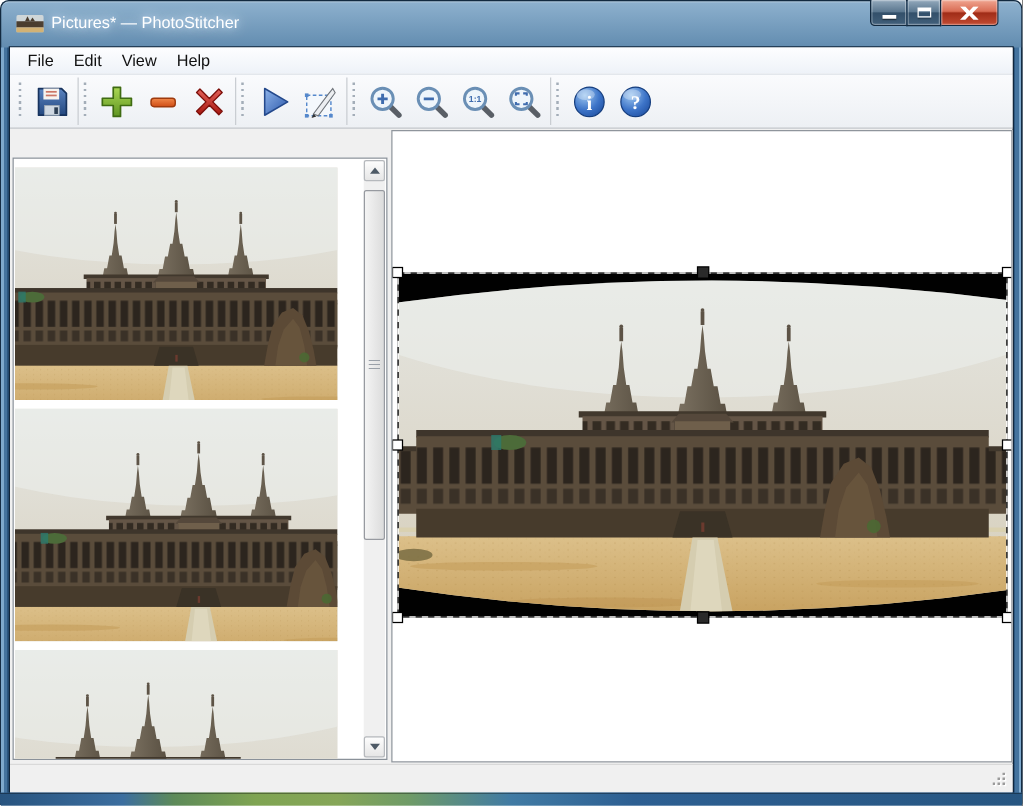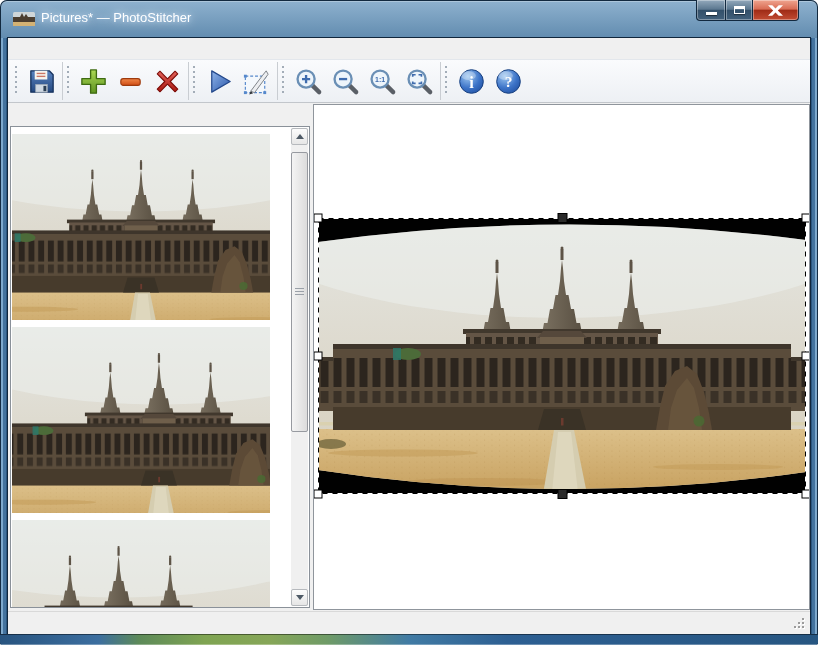--- a/index.html
+++ b/index.html
@@ -176,20 +176,26 @@
           </svg>
       </div>
     </div>
   </div>
 
   <div class="frame-side frame-left"></div>
   <div class="frame-side frame-right"></div>
 
   <div class="client">
 
+    <div class="menubar">
+      <span class="menu-item">File</span>
+      <span class="menu-item">Edit</span>
+      <span class="menu-item">View</span>
+      <span class="menu-item">Help</span>
+    </div>
 
     <div class="toolbar">
       <div class="tb-grip"></div>
       <div class="tb-btn" aria-label="save">
         <svg width="31" height="31" viewBox="0 0 32 32">
           <linearGradient id="flpG" x1="0" y1="0" x2="0" y2="1">
               <stop offset="0" stop-color="#5a83c0"></stop>
               <stop offset="1" stop-color="#24487f"></stop>
             </linearGradient>
           <path d="M5 5 h19 l4 4 v18 h-23 z" fill="url(#flpG)" stroke="#17335e" stroke-width="1.4" stroke-linejoin="round"></path>

